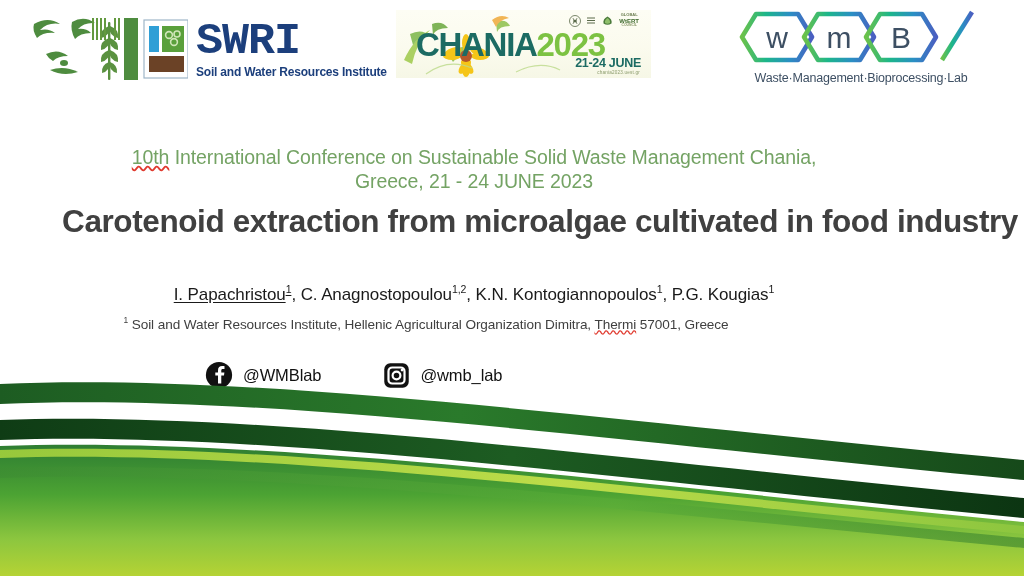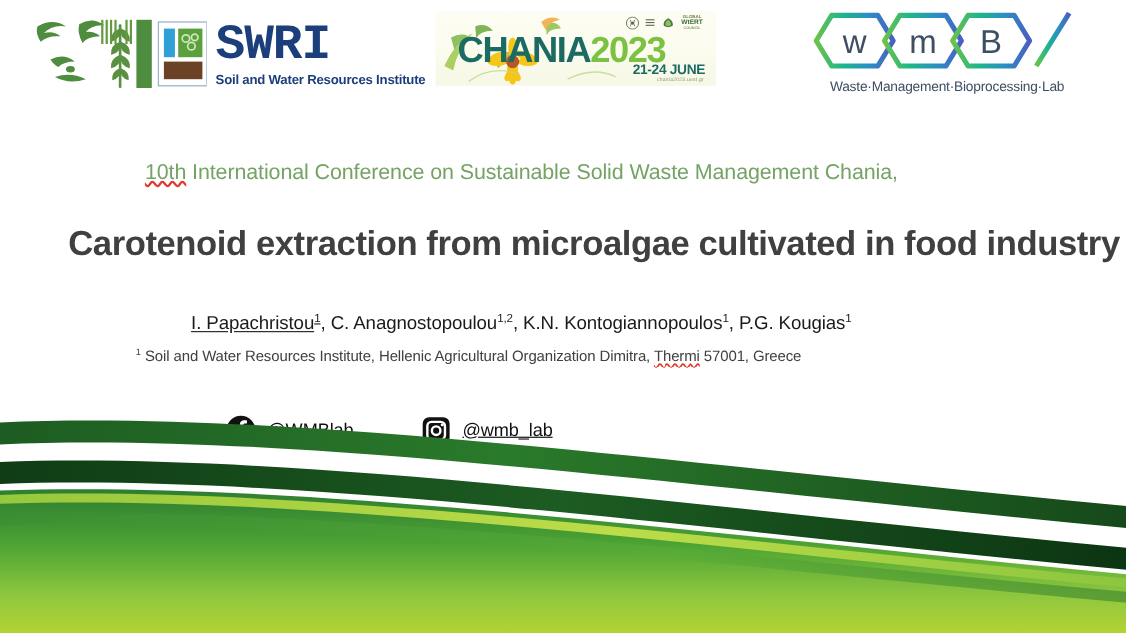--- a/index.html
+++ b/index.html
@@ -185,26 +185,25 @@
     font-size: 13.6px;
     color: #404040;
     letter-spacing: -0.1px;
   }
   .affil-1 { top: 315px; }
   .affil-2 { top: 341px; }
 
   
   .social-row {
     position: absolute;
-    top: 377px;
+    top: 361px;
     left: 205px;
     display: flex;
     align-items: center;
     gap: 0;
-    text-decoration: underline;
   }
   .social-item {
     display: flex;
     align-items: center;
   }
   .social-item .label {
     font-size: 16.5px;
     color: #111111;
     margin-left: 10px;
     letter-spacing: -0.1px;
@@ -358,20 +357,21 @@
           <text x="103" y="40">m</text>
           <text x="165" y="40">B</text>
         </g>
       </svg>
       <div class="wmb-sub">Waste·Management·Bioprocessing·Lab</div>
     </div>
   </div>
 
   <div class="conf-line">
     <div><span class="spell">10th</span><span> International Conference on Sustainable Solid Waste Management Chania,</span></div>
+    <div>Greece, 21 - 24 JUNE 2023</div>
   </div>
 
   <div class="main-title">
     <div>Carotenoid extraction from microalgae cultivated in food industry</div>
   </div>
 
   <div class="authors" id="authors-host"><span><span class="presenting">I. Papachristou</span><sup class="presenting">1</sup></span><span>, </span><span><span>C. Anagnostopoulou</span><sup>1,2</sup></span><span>, </span><span><span>K.N. Kontogiannopoulos</span><sup>1</sup></span><span>, </span><span><span>P.G. Kougias</span><sup>1</sup></span></div>
 
   <div class="affil affil-1">
     <sup>1</sup><span> Soil and Water Resources Institute, Hellenic Agricultural Organization Dimitra, </span><span class="spell">Thermi</span><span> 57001, Greece</span>

